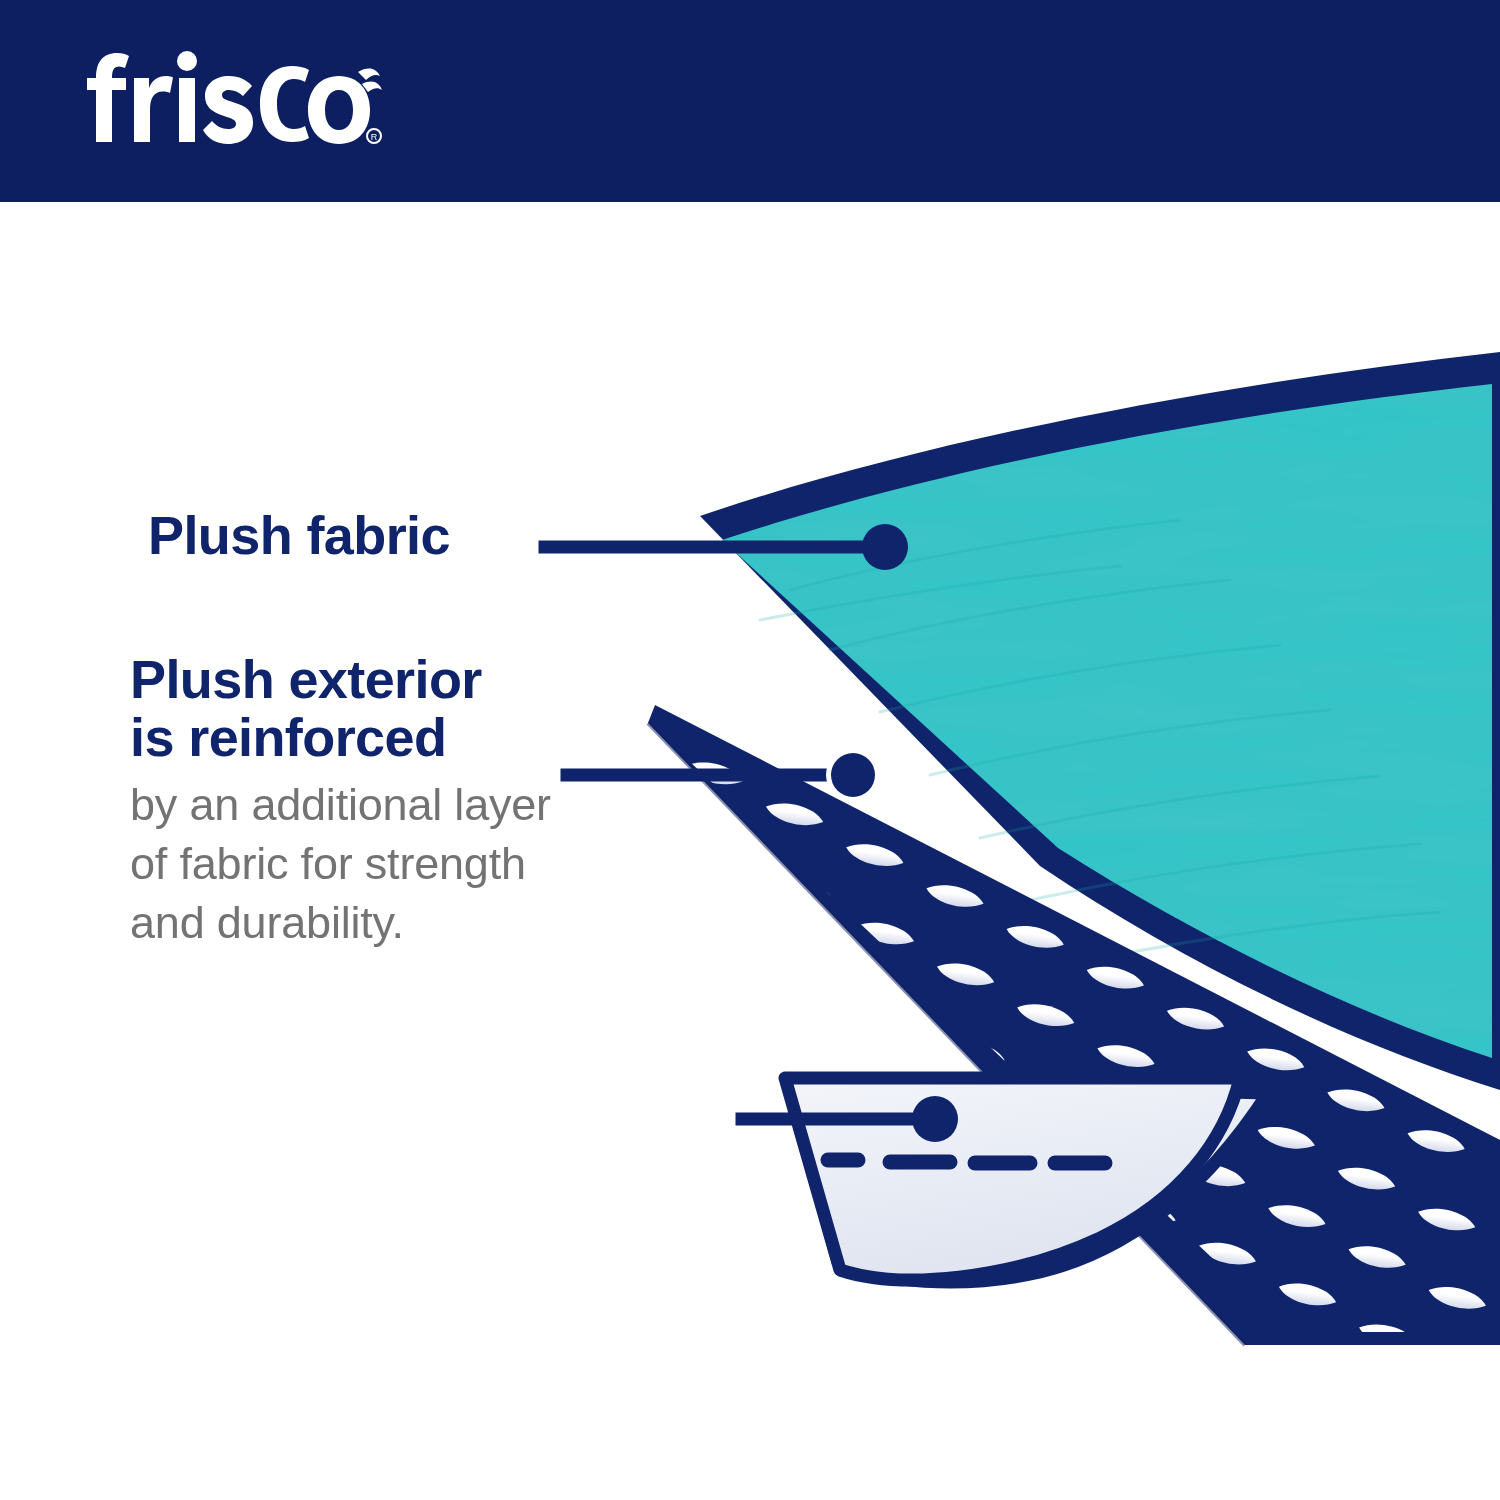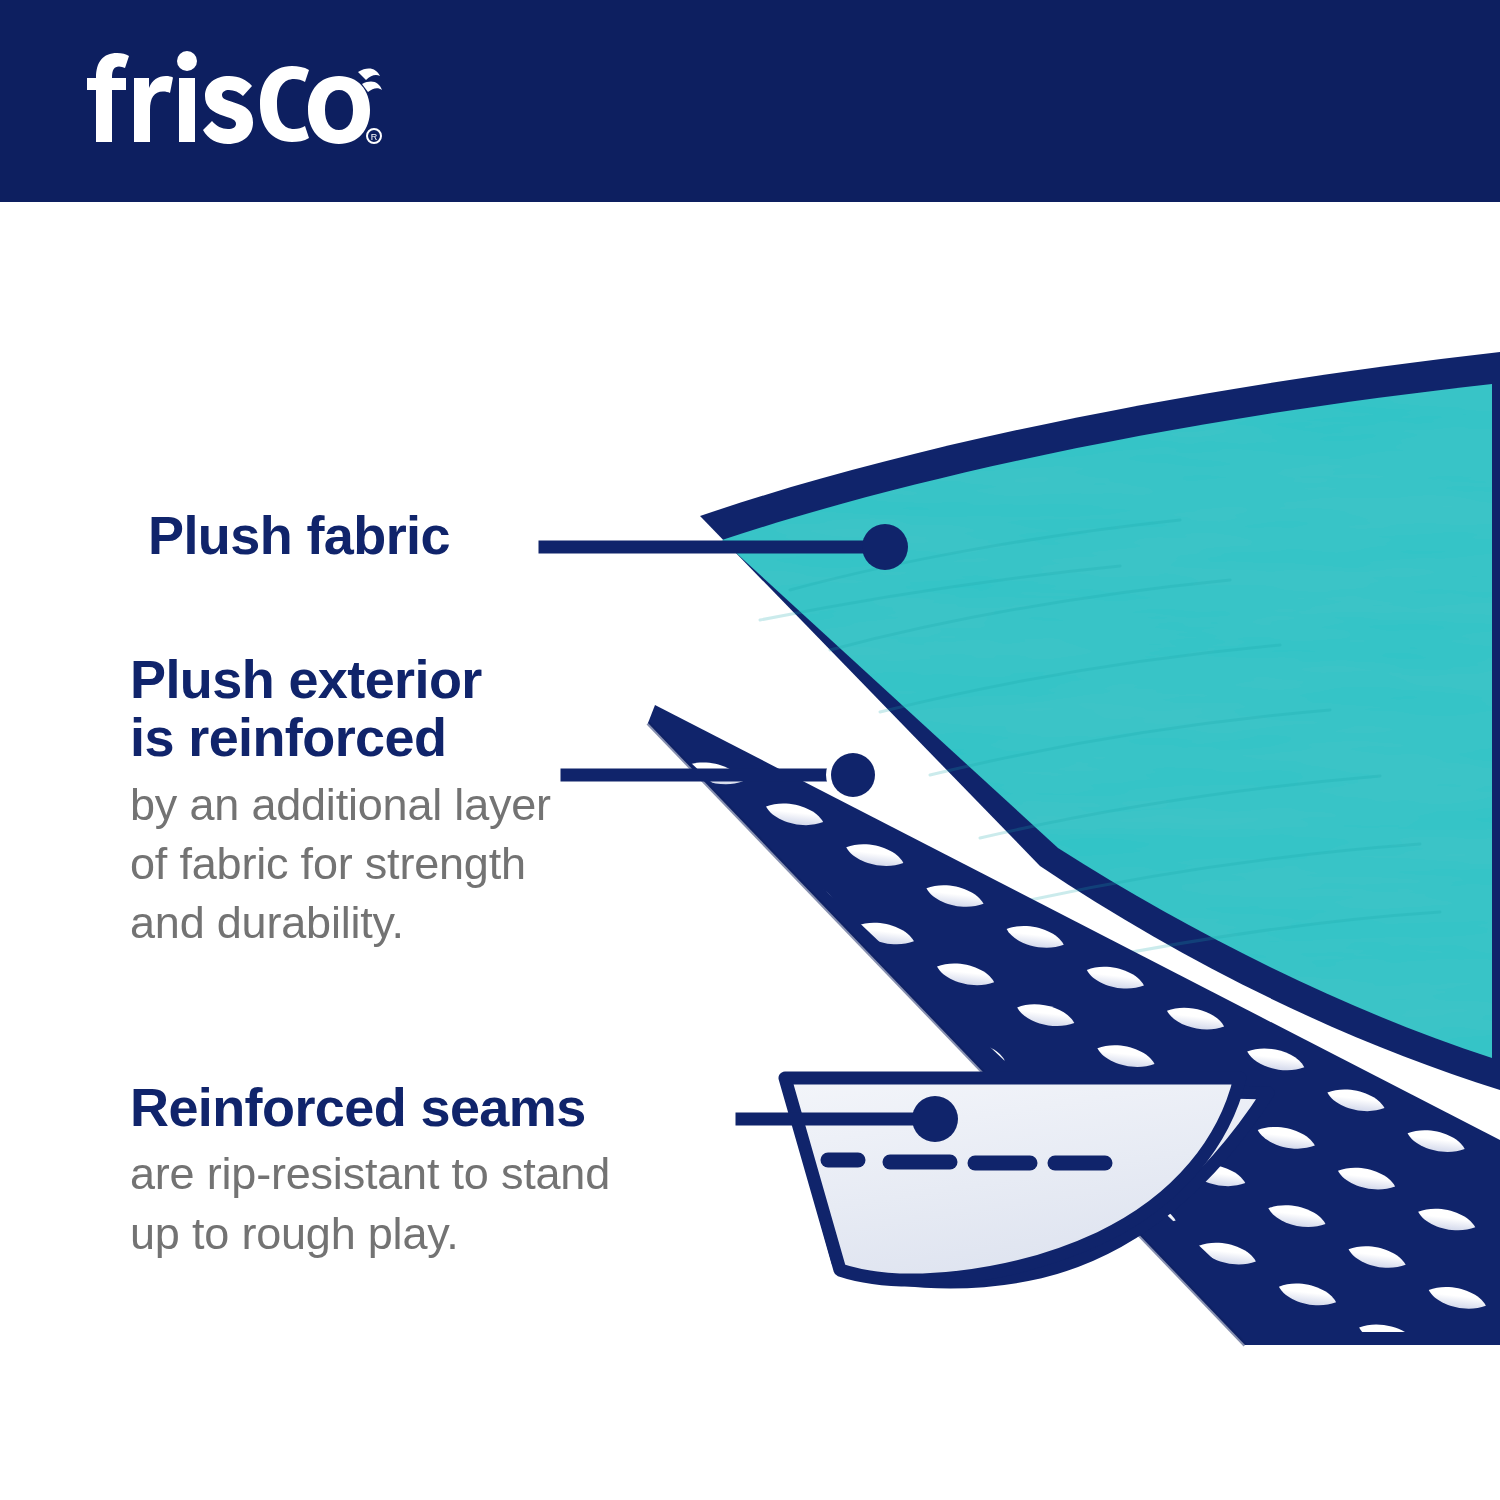--- a/index.html
+++ b/index.html
@@ -288,19 +288,14 @@
   </div>
 
   <div class="callout" id="callout-plush-exterior">
     <div class="callout-title">Plush exterior
 is reinforced</div>
     <div class="callout-body">by an additional layer
 of fabric for strength
 and durability.</div>
   </div>
 
-  <div class="callout" id="callout-reinforced-seams">
-    <div class="callout-title">Reinforced seams</div>
-    <div class="callout-body">are rip-resistant to stand
-up to rough play.</div>
-  </div>
 
 </div>
 
 </body></html>

